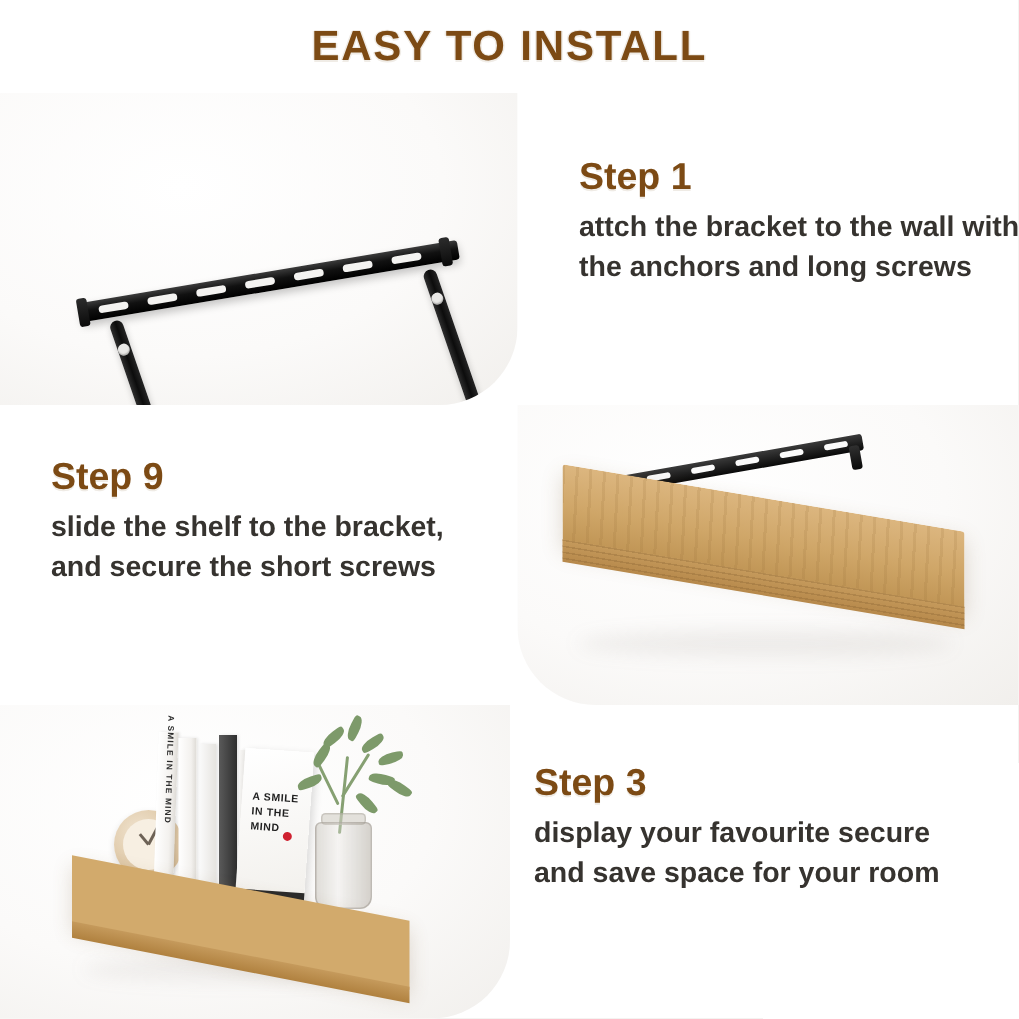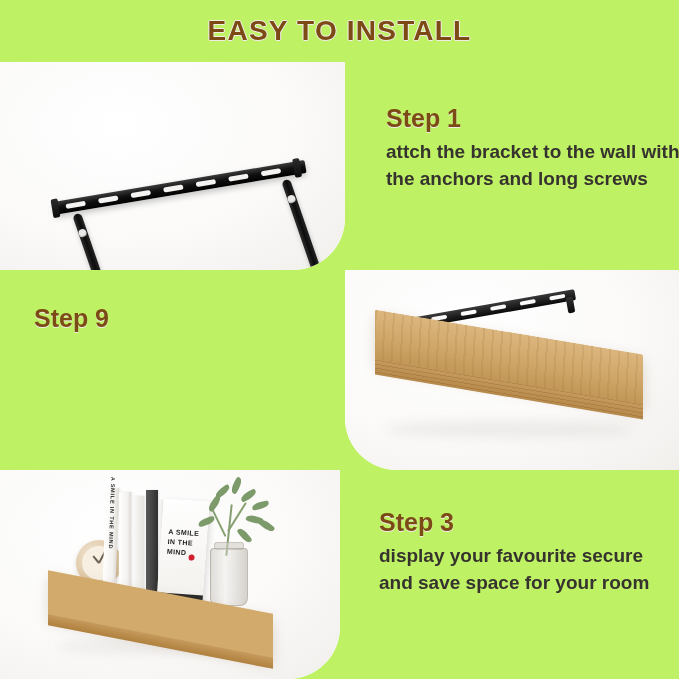--- a/index.html
+++ b/index.html
@@ -10,21 +10,21 @@
     background: #e4e0da;
     font-family: "Liberation Sans", sans-serif;
     overflow: hidden;
     position: relative;
   }
 
   .infographic {
     position: relative;
     width: 679px;
     height: 679px;
-    background: #bef264;
+    background: #ffffff;
   }
 
   
   .title-bar {
     position: absolute;
     top: 0; left: 0;
     width: 679px;
     height: 62px;
     display: flex;
     align-items: center;
@@ -64,21 +64,21 @@
   #panel-styled {
     left: 0; top: 470px;
     width: 340px; height: 209px;
     border-bottom-right-radius: 52px;
   }
 
   
   .text-block { position: absolute; }
   #text-step-1 { left: 366px; top: 104px; width: 300px; margin-left: 20px; }
   #text-step-2 { left: 34px;  top: 304px; width: 300px; }
-  #text-step-3 { left: 379px; top: 508px; width: 300px; }
+  #text-step-3 { left: 356px; top: 508px; width: 300px; }
 
   .step-heading {
     font-size: 25px;
     font-weight: bold;
     color: #7c4a14;
     margin-bottom: 6px;
     text-shadow: 0 1px 0 #efebe5;
   }
   .step-body {
     font-size: 19px;
@@ -365,20 +365,21 @@
       <div class="shelf-bracket-foot" style="left:42px; top:58px; transform:rotate(-10deg);"></div>
       <div class="shelf-bracket-foot" style="left:222px; top:27px; transform:rotate(-10deg);"></div>
 
       <div class="shelf-board"></div>
       <div class="shelf-edge"></div>
     </div>
   </div>
 
   <div class="text-block" id="text-step-2">
     <div class="step-heading">Step 9</div>
+    <div class="step-body">slide the shelf to the bracket, and secure the short screws</div>
   </div>
 
   <div class="panel photo-panel" id="panel-styled">
     <div class="scene">
       <div class="wall-white"></div>
 
       <div class="scene-shadow" style="left:55px; top:168px; width:215px; height:16px;"></div>
 
       <div class="clock">
         <div class="clock-face">

